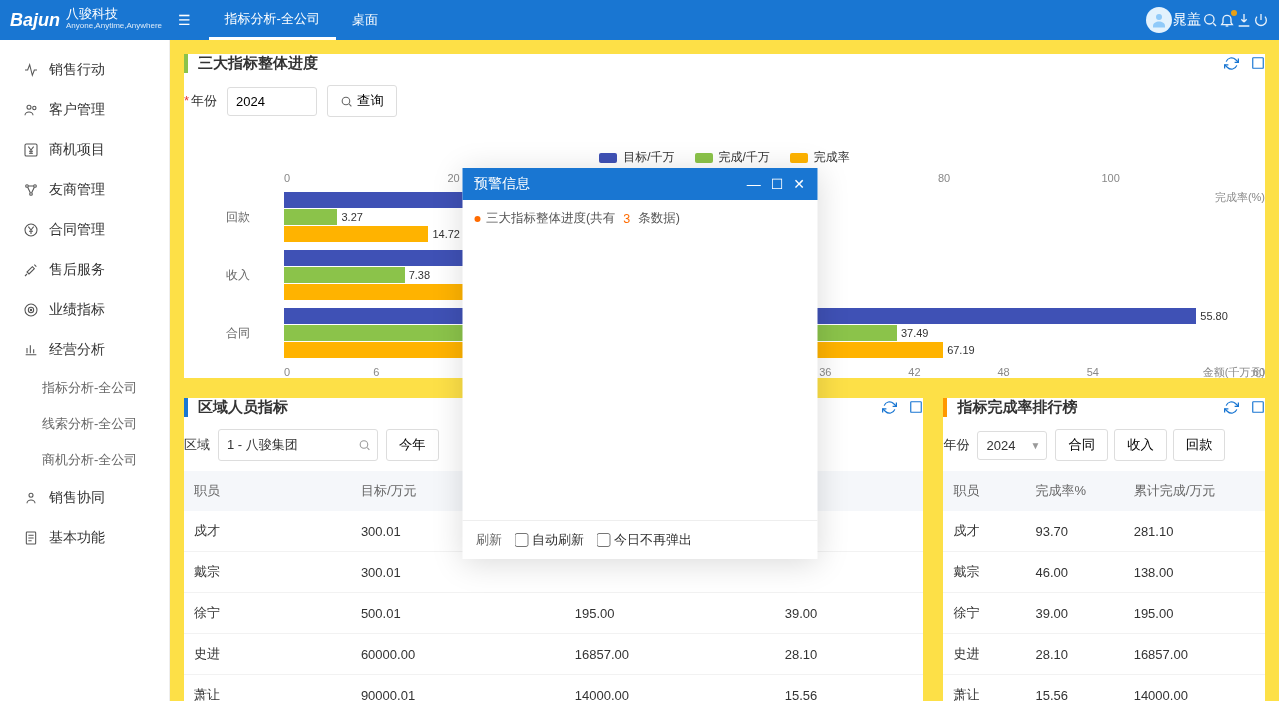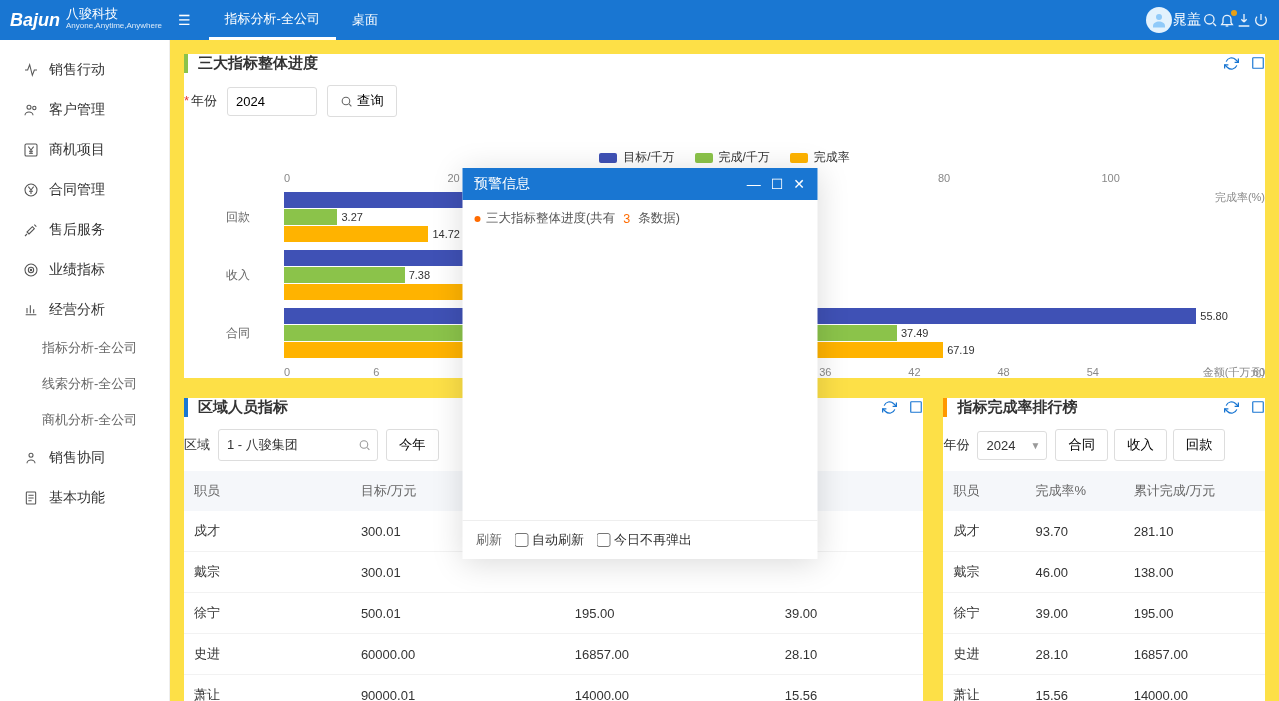--- a/index.html
+++ b/index.html
@@ -167,20 +167,31 @@
           <svg width="16" height="16" viewBox="0 0 24 24" fill="none" stroke="#555" stroke-width="1.6">
             <rect x="3" y="3" width="18" height="18" rx="2"></rect>
             <path d="M8 7l4 5 4-5M12 12v6M9 14h6M9 17h6"></path>
           </svg>
         </span>
         <span>商机项目</span>
       </div>
       <div class="side-item">
         <span class="side-icon">
           <svg width="16" height="16" viewBox="0 0 24 24" fill="none" stroke="#555" stroke-width="1.6">
+            <circle cx="6" cy="6" r="2"></circle>
+            <circle cx="18" cy="6" r="2"></circle>
+            <circle cx="12" cy="18" r="2"></circle>
+            <path d="M7 8l4 8M17 8l-4 8M8 6h8"></path>
+          </svg>
+        </span>
+        <span>友商管理</span>
+      </div>
+      <div class="side-item">
+        <span class="side-icon">
+          <svg width="16" height="16" viewBox="0 0 24 24" fill="none" stroke="#555" stroke-width="1.6">
             <circle cx="12" cy="12" r="9"></circle>
             <path d="M8 7l4 5 4-5M12 12v6M9 14h6"></path>
           </svg>
         </span>
         <span>合同管理</span>
       </div>
       <div class="side-item">
         <span class="side-icon">
           <svg width="16" height="16" viewBox="0 0 24 24" fill="none" stroke="#555" stroke-width="1.6">
             <path d="M14 7l3 3-8 8-3-3zM17 4l3 3M6 18l-3 3"></path>

